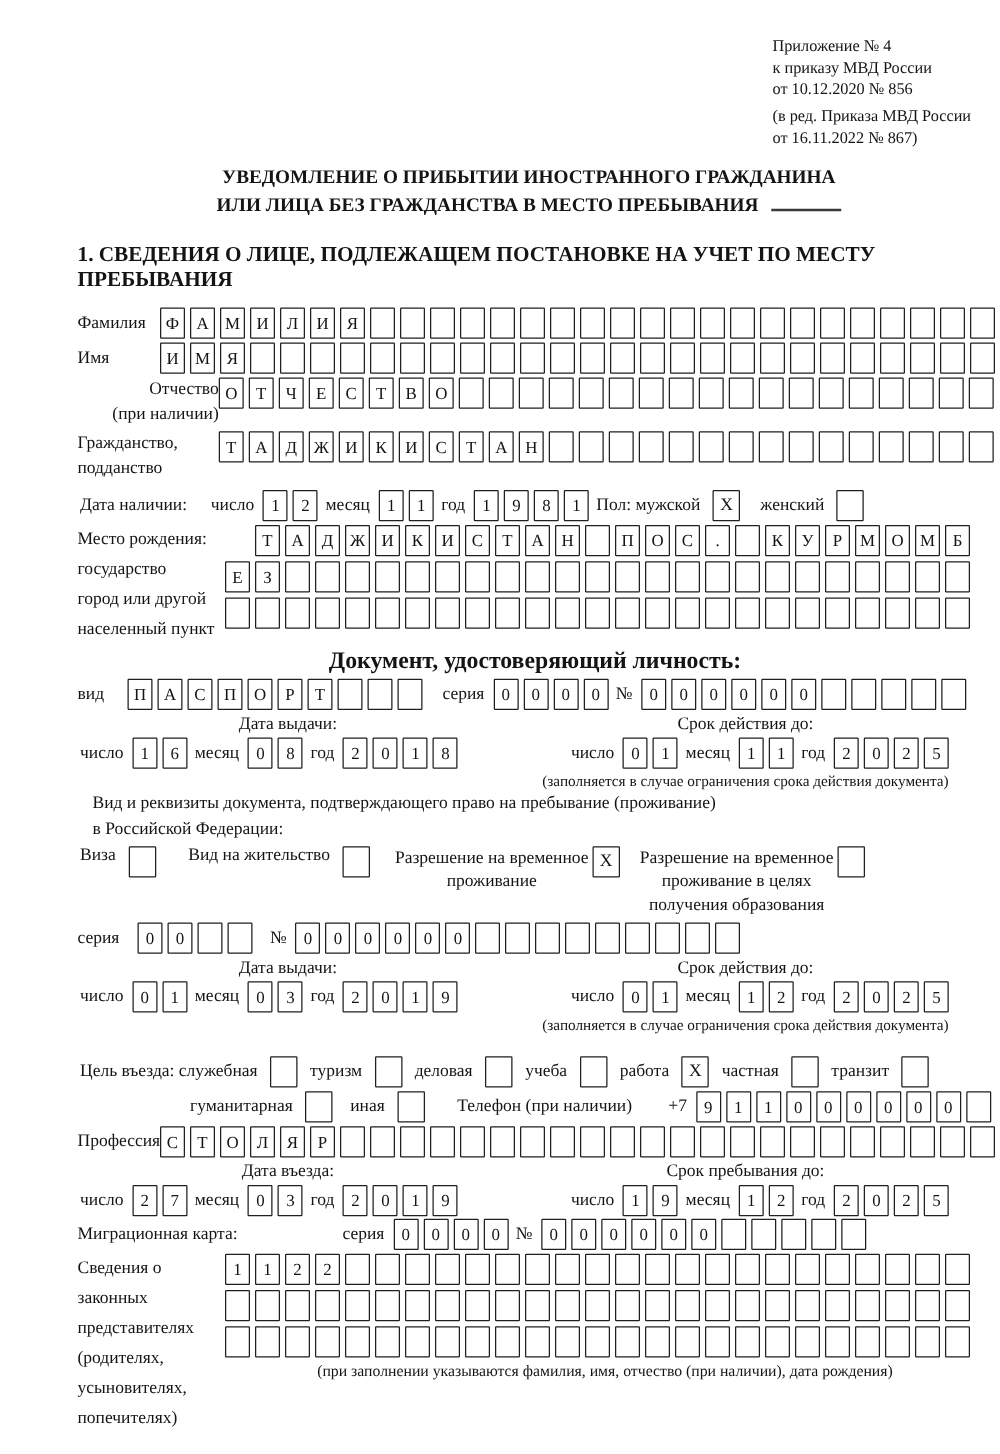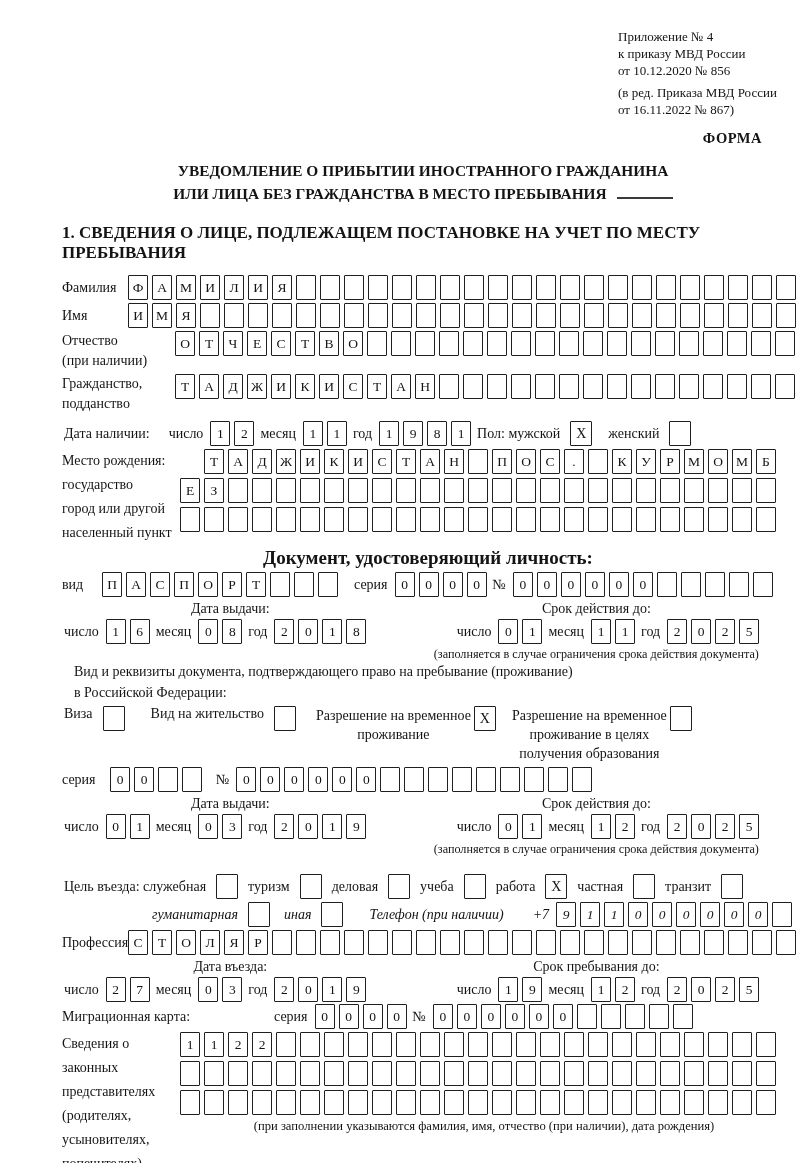--- a/index.html
+++ b/index.html
@@ -55,21 +55,20 @@
 <body>
 
 <div class="page">
   <div class="corner">
     <div>Приложение № 4</div>
     <div>к приказу МВД России</div>
     <div>от 10.12.2020 № 856</div>
     <div class="c2">(в ред. Приказа МВД России</div>
     <div>от 16.11.2022 № 867)</div>
   </div>
-  <div class="form-label">ФОРМА</div>
   <div class="title">
     <div>УВЕДОМЛЕНИЕ О ПРИБЫТИИ ИНОСТРАННОГО ГРАЖДАНИНА</div>
     <div><span>ИЛИ ЛИЦА БЕЗ ГРАЖДАНСТВА В МЕСТО ПРЕБЫВАНИЯ</span><span class="blank"></span></div>
   </div>
   <div class="section-heading">1. СВЕДЕНИЯ О ЛИЦЕ, ПОДЛЕЖАЩЕМ ПОСТАНОВКЕ НА УЧЕТ ПО МЕСТУ ПРЕБЫВАНИЯ</div>
   <div id="form-body">
       <div class="line">
         <span class="lbl" style="width: 66px;">
           <div>Фамилия</div>
         </span>
@@ -133,21 +132,21 @@
           <span class="cell"></span>
           <span class="cell"></span>
           <span class="cell"></span>
           <span class="cell"></span>
           <span class="cell"></span>
           <span class="cell"></span>
           <span class="cell"></span>
         </span>
       </div>
       <div class="line top">
-        <span class="lbl" style="width: 113px;">
+        <span class="lbl" style="width: 113px; text-align: right;">
           <div>Отчество</div>
           <div>(при наличии)</div>
         </span>
         <span class="cells">
           <span class="cell">О</span>
           <span class="cell">Т</span>
           <span class="cell">Ч</span>
           <span class="cell">Е</span>
           <span class="cell">С</span>
           <span class="cell">Т</span>
@@ -524,21 +523,21 @@
         <span class="checkbox"></span>
         <span class="txt">учеба</span>
         <span class="checkbox"></span>
         <span class="txt">работа</span>
         <span class="checkbox">X</span>
         <span class="txt">частная</span>
         <span class="checkbox"></span>
         <span class="txt">транзит</span>
         <span class="checkbox"></span>
       </div>
-      <div class="line" style="margin-left: 88px; font-style: italic;">
+      <div class="line" style="margin-left: 88px;">
         <span class="txt">гуманитарная</span>
         <span class="checkbox"></span>
         <span class="sp" style="width: 4px;"></span>
         <span class="txt">иная</span>
         <span class="checkbox"></span>
         <span class="sp" style="width: 16px;"></span>
         <span class="txt">Телефон (при наличии)</span>
         <span class="sp" style="width: 20px;"></span>
         <span class="txt">+7</span>
         <span class="cells">

